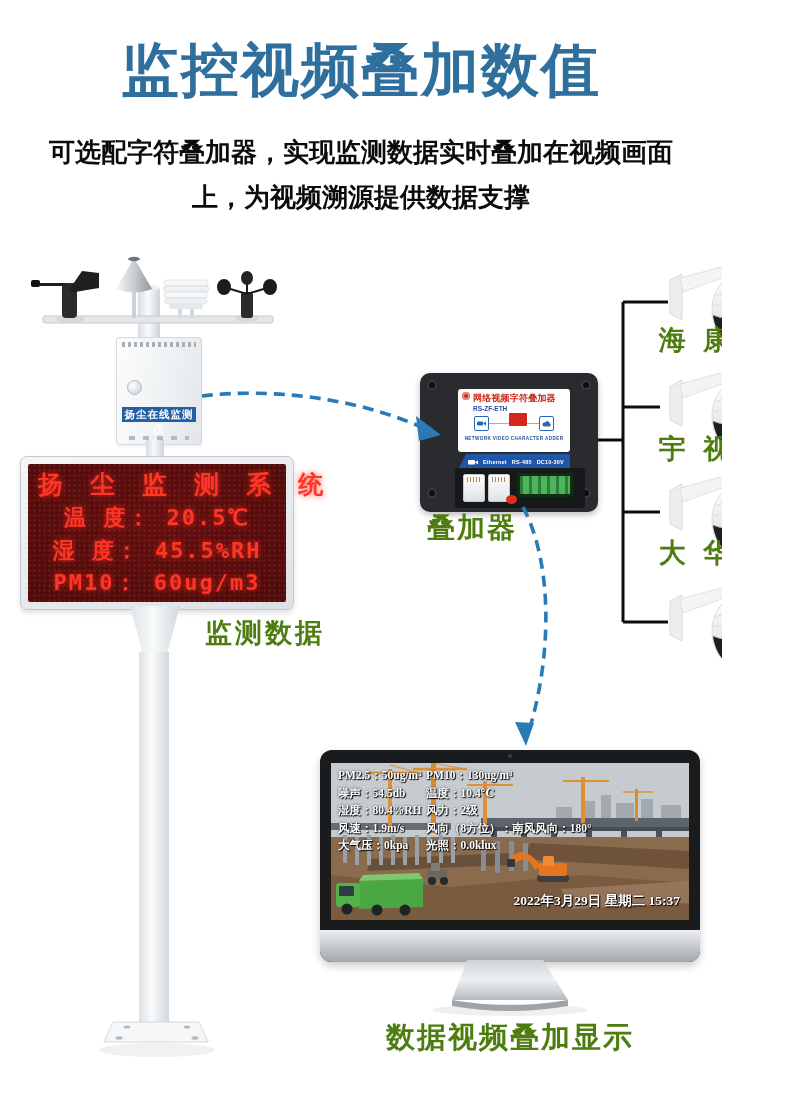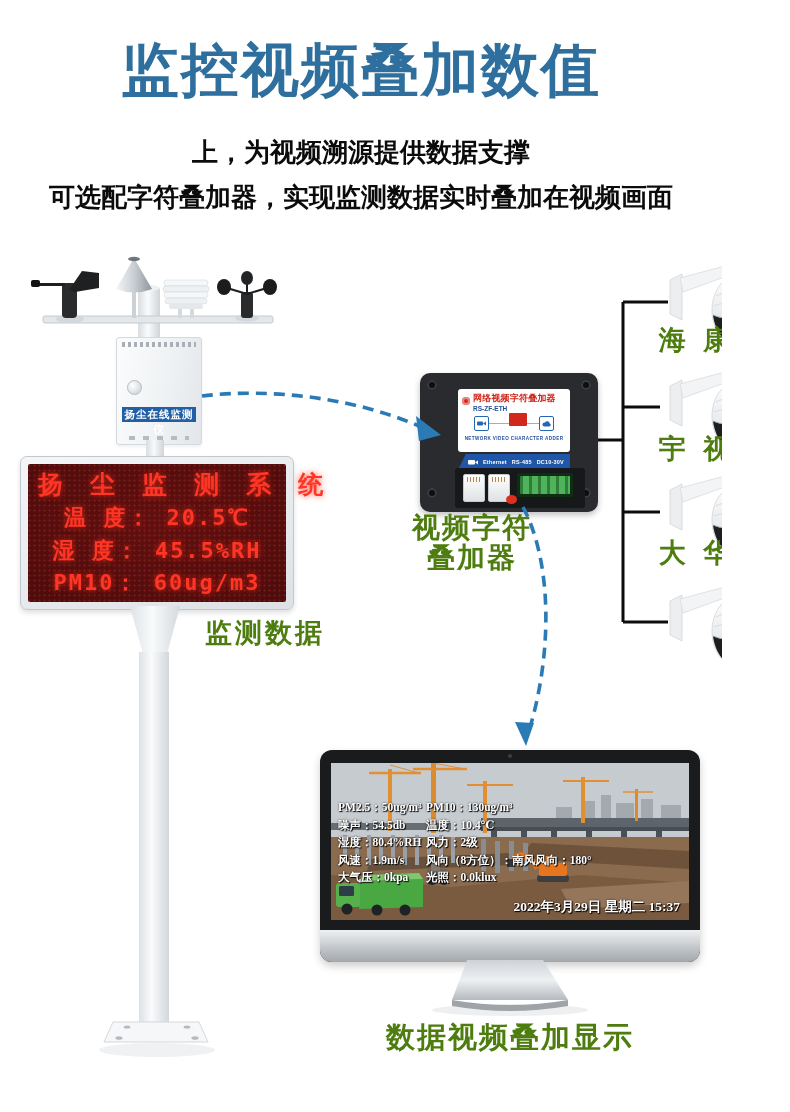--- a/index.html
+++ b/index.html
@@ -48,21 +48,21 @@
   .pole-main{left:139px;top:652px;width:30px;height:370px;
        background:linear-gradient(90deg,#dde1e5,#fafbfc 42%,#d2d7db);}
 
   
   .device{left:420px;top:373px;width:178px;height:139px;background:#292b2f;border-radius:10px;
           box-shadow:0 3px 6px rgba(0,0,0,.25);}
   .screw{position:absolute;width:10px;height:10px;border-radius:50%;background:#0d0e0f;
          box-shadow:inset 0 0 0 2px #3a3d41;}
   .dlabel{position:absolute;left:38px;top:16px;width:112px;height:63px;background:#fff;border-radius:3px;
           padding:3px 4px;box-sizing:border-box;}
-  .brandrow{display:flex;align-items:flex-end;gap:3px;}
+  .brandrow{display:flex;align-items:flex-start;gap:3px;}
   .logo-dot{width:8px;height:8px;border-radius:50%;background:#d2271c;box-shadow:inset 0 0 0 2px #e98a83;}
   .brand-txt{font-size:9px;font-weight:800;color:#d2271c;white-space:nowrap;letter-spacing:.2px;}
   .model-txt{font-size:6.5px;font-weight:700;color:#1f4e9c;margin-left:11px;}
   .diagram{position:relative;height:21px;margin-top:1px;}
   .diag-line{position:absolute;left:14px;right:14px;top:10px;height:1px;background:#8fb2d8;}
   .diag-box{position:absolute;top:3px;width:13px;height:13px;border:1px solid #2767b0;border-radius:2px;
             background:#fff;display:flex;align-items:center;justify-content:center;}
   .diag-chip{position:absolute;left:47px;top:0px;width:18px;height:13px;background:#d2271c;border-radius:1px;}
   .eng-txt{font-size:4.6px;font-weight:700;color:#1f4e9c;letter-spacing:.4px;text-align:center;margin-top:2px;}
   .portstrip{position:absolute;left:38px;top:81px;width:112px;height:16px;background:#2056a8;
@@ -85,36 +85,36 @@
 
   
   .monitor{left:320px;top:750px;width:380px;height:212px;border-radius:12px;overflow:hidden;
            background:#1a1b1d;box-shadow:0 4px 8px rgba(0,0,0,.2);}
   .chin{position:absolute;left:0;right:0;bottom:0;height:32px;
         background:linear-gradient(#eef0f2,#c3c7cb 55%,#a3a8ad);}
   .webcam-dot{position:absolute;left:188px;top:4px;width:4px;height:4px;border-radius:50%;background:#3c3e40;}
   .screen{position:absolute;left:11px;top:13px;width:358px;height:157px;overflow:hidden;background:#c6cbd0;}
   .osd{position:absolute;left:7px;top:4px;color:#fff;font-weight:700;
        font-family:"Liberation Serif","DejaVu Serif",serif;font-size:11.5px;line-height:17.5px;
-       text-shadow:1px 1px 1px #000,0 0 2px rgba(0,0,0,.8);white-space:nowrap;margin-top:32px;}
+       text-shadow:1px 1px 1px #000,0 0 2px rgba(0,0,0,.8);white-space:nowrap;}
   .osd .c1{display:inline-block;min-width:88px;}
-  .osd-date{position:absolute;right:9px;bottom:4px;color:#fff;font-weight:700;
+  .osd-date{position:absolute;right:9px;bottom:10px;color:#fff;font-weight:700;
        font-family:"Liberation Serif","DejaVu Serif",serif;font-size:13.5px;
        text-shadow:1px 1px 1px #000,0 0 2px rgba(0,0,0,.8);}
   .monitor-caption{left:360px;top:1018px;width:300px;text-align:center;font-size:29px;letter-spacing:2px;}
 </style>
 </head>
 <body>
 
 <div id="canvas">
 
   <div class="abs title">监控视频叠加数值</div>
   <div class="abs subtitle">
+    <span style="display:block">可选配字符叠加器，实现监测数据实时叠加在视频画面</span>
     <span style="display:block">上，为视频溯源提供数据支撑</span>
-    <span style="display:block">可选配字符叠加器，实现监测数据实时叠加在视频画面</span>
   </div>
 
   <svg class="abs" style="left:25px;top:250px" width="270" height="100" viewBox="0 0 270 100">
     <defs>
       <linearGradient id="poleG" x1="0" y1="0" x2="1" y2="0">
         <stop offset="0" stop-color="#d9dde1"></stop>
           <stop offset=".45" stop-color="#fafbfc"></stop>
           <stop offset="1" stop-color="#cfd4d8"></stop>
       </linearGradient>
       <linearGradient id="coneG" x1="0" y1="0" x2="1" y2="0">
@@ -241,21 +241,20 @@
       <div class="rj45" style="left:8px"></div>
       <div class="rj45" style="left:33px"></div>
       <div class="terminal">
         <div class="terminal-in"></div>
       </div>
     </div>
     <div class="redblob"></div>
   </div>
 
   <div class="abs blue-caption device-caption">
-    <span style="display:block">视频字符</span>
     <span style="display:block">叠加器</span>
   </div>
 
   <svg class="abs" style="left:0;top:0;pointer-events:none" width="790" height="1112" viewBox="0 0 790 1112">
     <path d="M202,396 C268,388 352,397 419,426" fill="none" stroke="#2a7ab5" stroke-width="3.6" stroke-dasharray="11 7"></path>
     <polygon points="441,435 416,416 419,441" fill="#2a7ab5"></polygon>
     <path d="M598,440 H623 M623,302 V622 M623,302 H668 M623,407 H660 M623,512 H660 M623,622 H668" fill="none" stroke="#0c0c0c" stroke-width="3"></path>
     <path d="M523,507 C552,562 552,650 531,724" fill="none" stroke="#2a7ab5" stroke-width="3.6" stroke-dasharray="11 7"></path>
     <polygon points="526,746 515,722 534,723" fill="#2a7ab5"></polygon>
   </svg>

